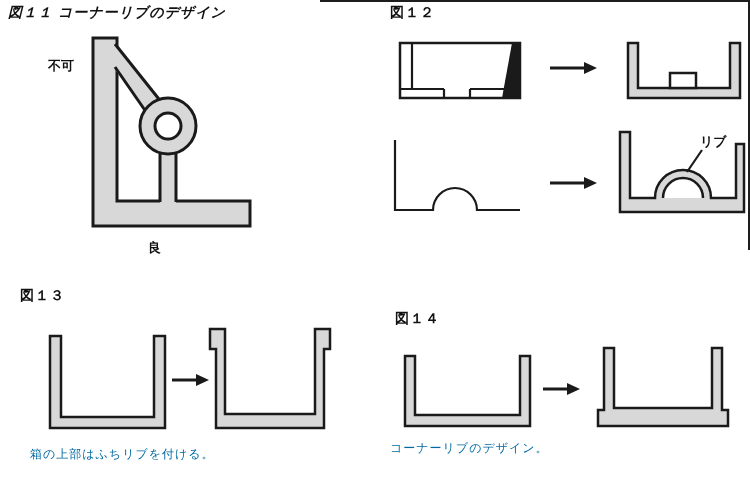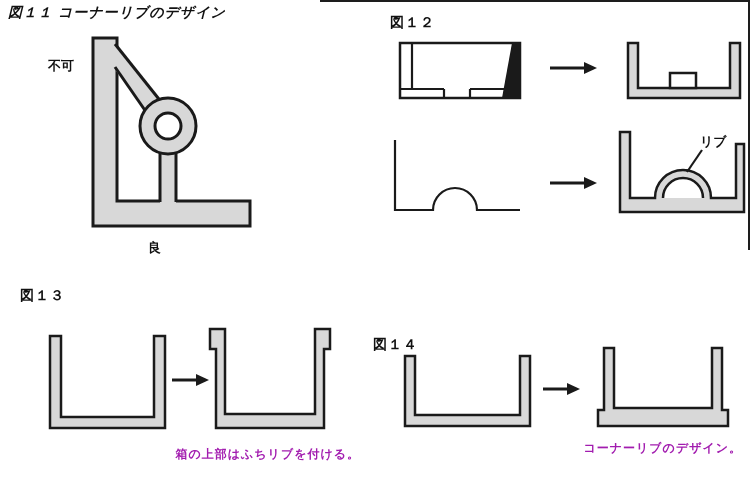--- a/index.html
+++ b/index.html
@@ -2,21 +2,21 @@
 <html><head>
 <meta charset="utf-8">
 <style>
   html,body { margin:0; padding:0; }
   body {
     width:750px; height:478px; background:#ffffff; position:relative;
     font-family:"Liberation Sans", sans-serif; overflow:hidden;
   }
   .abs { position:absolute; }
   .fig-title { font-weight:bold; font-size:14px; color:#111; white-space:nowrap; letter-spacing:1px; }
-  .caption { font-weight:bold; font-size:12px; color:#a21caf; text-align:right; letter-spacing:1px; }
+  .caption { font-weight:normal; font-size:12px; color:#0369a1; text-align:left; letter-spacing:1px; }
   svg { position:absolute; overflow:visible; }
   .shape  { fill:#d8d8d8; stroke:#1a1a1a; stroke-width:3; stroke-linejoin:miter; }
   .shape2 { fill:#d8d8d8; stroke:#1a1a1a; stroke-width:2.5; stroke-linejoin:miter; }
   .white2 { fill:#ffffff; stroke:#1a1a1a; stroke-width:2.5; }
   .l3 { stroke:#1a1a1a; stroke-width:3; fill:none; }
   .l2 { stroke:#1a1a1a; stroke-width:2.2; fill:none; }
   .head { fill:#1a1a1a; stroke:none; }
   .svg-label { font-family:"Liberation Sans", sans-serif; font-weight:bold; font-size:13px; fill:#111; }
   .scan-edge { background:#1d1d1d; }
 </style>
@@ -40,21 +40,21 @@
   <line class="l3" x1="120" y1="124" x2="120" y2="176"></line>
   <line class="l3" x1="136" y1="124" x2="136" y2="176"></line>
 
   <circle class="shape" cx="128" cy="100" r="28"></circle>
   <circle cx="128" cy="100" r="13" fill="#ffffff" stroke="#1a1a1a" stroke-width="3"></circle>
 
   <text class="svg-label" x="8" y="44">不可</text>
   <text class="svg-label" x="108" y="226">良</text>
 </svg>
 
-<div class="abs fig-title" style="left:390px;top:14px;">図１２</div>
+<div class="abs fig-title" style="left:390px;top:4px;">図１２</div>
 
 <svg width="362" height="235" viewBox="0 0 362 235" style="left:388px;top:28px;">
 
   <g transform="translate(12,15)">
     <rect x="0" y="0" width="120" height="55" fill="#ffffff" stroke="#1a1a1a" stroke-width="2.5"></rect>
     <polygon points="112,0 120,0 120,55 102,55" fill="#1a1a1a"></polygon>
     <line class="l2" x1="12" y1="0" x2="12" y2="46"></line>
     <line class="l2" x1="0" y1="46" x2="44" y2="46"></line>
     <line class="l2" x1="70" y1="46" x2="104" y2="46"></line>
     <line class="l2" x1="44" y1="46" x2="44" y2="55"></line>
@@ -92,21 +92,21 @@
   <path class="shape2" transform="translate(20,18)" d="M0,0 L0,92 L115,92 L115,0 L104,0 L104,81 L11,81 L11,0 Z"></path>
   <g>
     <line class="l3" x1="142" y1="62" x2="166" y2="62"></line>
     <polygon class="head" points="166,56 179,62 166,68"></polygon>
   </g>
   <path class="shape2" transform="translate(180,11)" d="M0,0 L0,20 L6,20 L6,99 L114,99 L114,20 L120,20 L120,0 L105,0 L105,85 L15,85 L15,0 Z"></path>
 </svg>
 
 <div class="abs caption" style="left:30px;top:446px;width:330px;">箱の上部はふちリブを付ける。</div>
 
-<div class="abs fig-title" style="left:373px;top:310px;margin-top:26px;">図１４</div>
+<div class="abs fig-title" style="left:395px;top:310px;">図１４</div>
 
 <svg width="345" height="95" viewBox="0 0 345 95" style="left:393px;top:344px;">
   <path class="shape2" transform="translate(12,12)" d="M0,0 L0,70 L125,70 L125,0 L115,0 L115,59 L10,59 L10,0 Z"></path>
   <g>
     <line class="l3" x1="150" y1="45" x2="174" y2="45"></line>
     <polygon class="head" points="174,39 187,45 174,51"></polygon>
   </g>
   <path class="shape2" transform="translate(205,4)" d="M6,0 L6,62 L0,62 L0,78 L130,78 L130,62 L124,62 L124,0 L114,0 L114,60 L16,60 L16,0 Z"></path>
 </svg>
 

